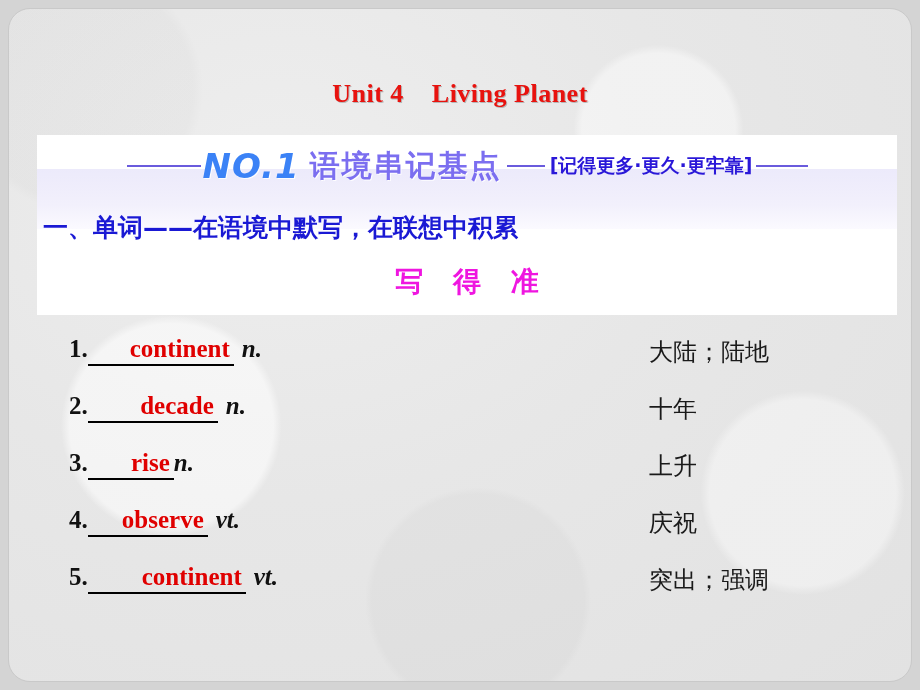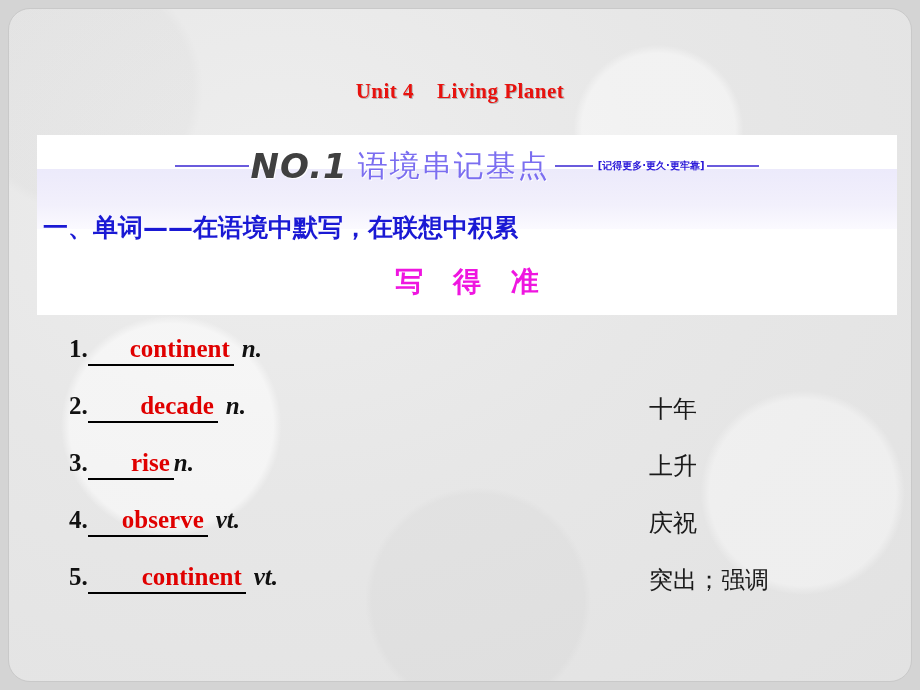--- a/index.html
+++ b/index.html
@@ -42,21 +42,21 @@
     pointer-events: none;
   }
 
   
   #unit-title {
     position: absolute;
     left: 0;
     top: 70px;
     width: 100%;
     text-align: center;
-    font-size: 21px;
+    font-size: 26px;
     font-weight: bold;
     color: #e8120e;
     letter-spacing: .5px;
     text-shadow: 1px 1px 0 rgba(120,120,120,.45);
     white-space: pre;
   }
 
   
   #panel {
     position: absolute;
@@ -95,36 +95,36 @@
     flex: 0 0 auto;
   }
   .rule.left   { width: 74px; margin-right: 2px; }
   .rule.mid    { width: 38px; margin: 0 5px; }
   .rule.right  { width: 52px; margin-left: 3px; }
 
   #no-label {
     font-size: 34px;
     font-weight: bold;
     font-style: italic;
-    color: #404040;
+    color: #3b82f6;
     font-family: "DejaVu Sans", sans-serif;
     letter-spacing: 1px;
     text-shadow: 1px 1px 0 rgba(255,255,255,.9);
     margin-right: 10px;
   }
   #banner-cn {
     font-size: 30px;
-    font-weight: normal;
+    font-weight: bold;
     color: #7b6ef0;
     font-family: "DejaVu Sans", sans-serif;
     letter-spacing: 2px;
     text-shadow: 1px 1px 0 rgba(255,255,255,.9);
   }
   #banner-note {
-    font-size: 10px;
+    font-size: 19px;
     font-weight: bold;
     color: #2a18d8;
     font-family: "DejaVu Sans", sans-serif;
     letter-spacing: 0px;
     white-space: nowrap;
   }
 
   
   #section-heading {
     position: absolute;
@@ -224,20 +224,21 @@
     </div>
 
     <div id="section-heading">一、单词——在语境中默写，在联想中积累</div>
 
     <div id="sub-title">写 得 准</div>
   </div>
 
   <div id="vocab">
       <div class="vrow">
         <div class="vleft"><span class="vnum">1.</span><span class="vword" style="min-width: 138px;">continent</span><span class="vpos">n.</span></div>
+        <div class="vmean">大陆；陆地</div>
       </div>
       <div class="vrow">
         <div class="vleft"><span class="vnum">2.</span><span class="vword" style="min-width: 122px;">decade</span><span class="vpos">n.</span></div>
         <div class="vmean">十年</div>
       </div>
       <div class="vrow">
         <div class="vleft"><span class="vnum">3.</span><span class="vword" style="min-width: 78px;">rise</span><span class="vpos tight">n.</span></div>
         <div class="vmean">上升</div>
       </div>
       <div class="vrow">

